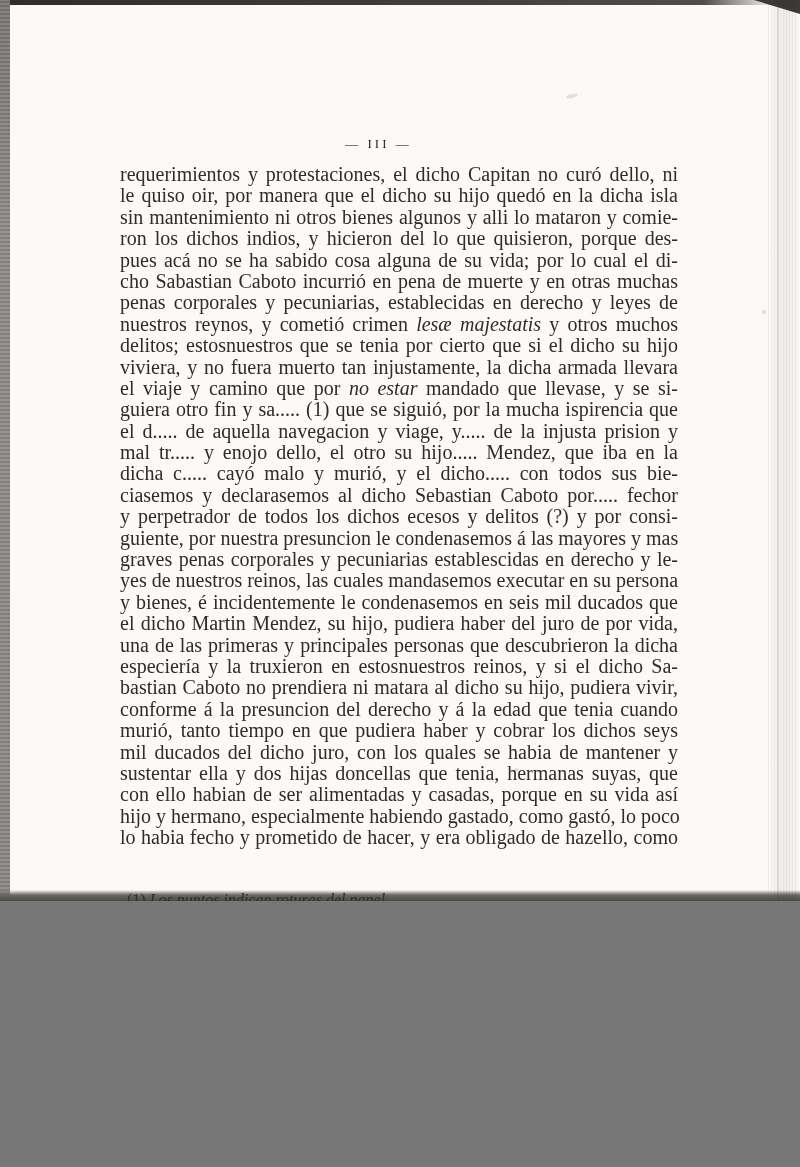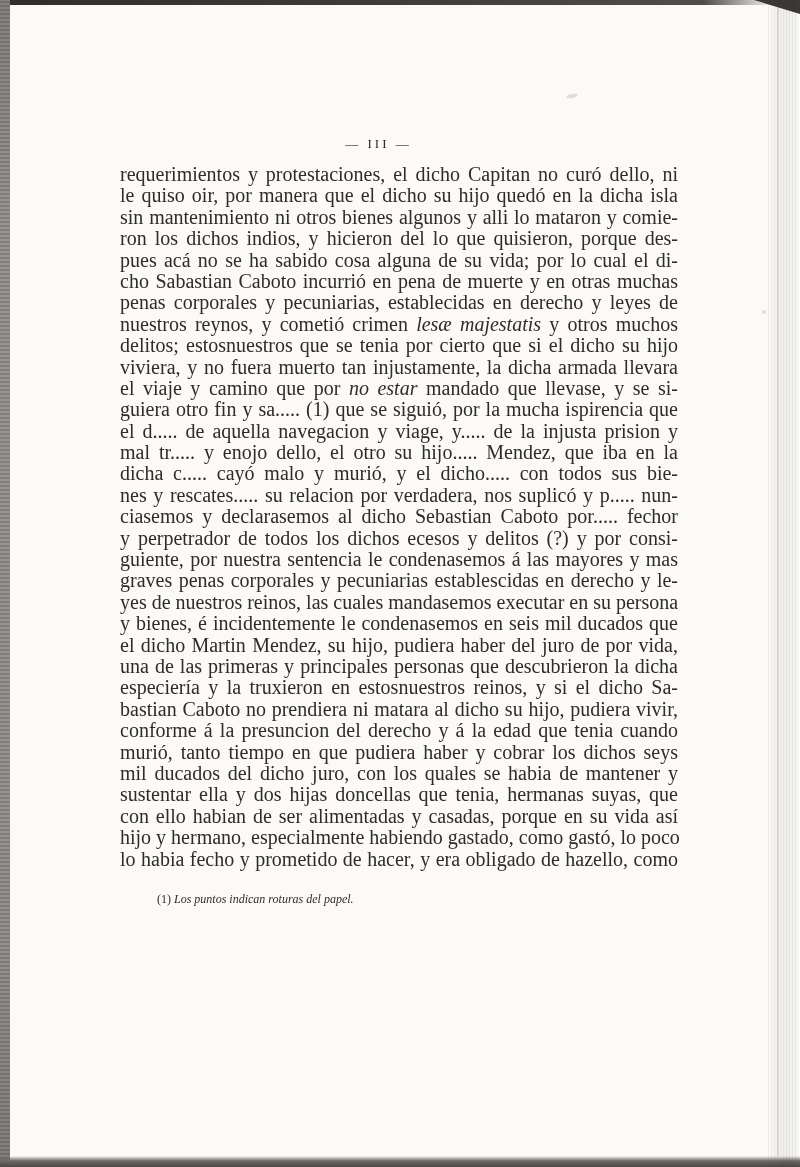--- a/index.html
+++ b/index.html
@@ -5,21 +5,21 @@
   :root{
     --paper:#fbfaf7;
     --ink:#2e2c29;
     --edge-top:#3e3d3b;
     --edge-left:#8f8d8a;
     --edge-bottom:#605e5b;
   }
   html,body{margin:0;padding:0;background:#777;}
   .canvas{
     position:relative;
-    width:800px;height:1167px;
+    width:800px;height:901px;
     background:var(--paper);
     overflow:hidden;
     font-family:"Liberation Serif","DejaVu Serif",serif;
     color:var(--ink);
     text-decoration:underline;
   }
   
   .edge-top{
     position:absolute;left:0;top:0;width:800px;height:5px;
     background:linear-gradient(to right,#2f2e2c 0%,#413f3d 55%,#504e4b 88%,rgba(80,78,75,0) 97%);
@@ -66,21 +66,21 @@
     font-size:20px;
   }
   .body-text .line{
     height:21.4px;line-height:21.4px;
     text-align:justify;text-align-last:justify;
     white-space:nowrap;
   }
   .body-text .line i{font-style:italic;}
   .footnote{
     position:absolute;left:127px;top:891px;width:460px;
-    font-size:12px;line-height:17px;margin-left:30px;
+    font-size:16px;line-height:17px;
   }
   .footnote .fn-text{font-style:italic;}
 </style>
 </head>
 <body>
 
 <div class="canvas">
 
   <div class="edge-top"></div>
   <div class="edge-top-right"></div>
@@ -103,24 +103,23 @@
       <div class="line"><span>cho Sabastian Caboto incurrió en pena de muerte y en otras muchas</span></div>
       <div class="line"><span>penas corporales y pecuniarias, establecidas en derecho y leyes de</span></div>
       <div class="line"><span>nuestros reynos, y cometió crimen </span><i>lesæ majestatis</i><span> y otros muchos</span></div>
       <div class="line"><span>delitos; estosnuestros que se tenia por cierto que si el dicho su hijo</span></div>
       <div class="line"><span>viviera, y no fuera muerto tan injustamente, la dicha armada llevara</span></div>
       <div class="line"><span>el viaje y camino que por </span><i>no estar</i><span> mandado que llevase, y se si-</span></div>
       <div class="line"><span>guiera otro fin y sa..... (1) que se siguió, por la mucha ispirencia que</span></div>
       <div class="line"><span>el d..... de aquella navegacion y viage, y..... de la injusta prision y</span></div>
       <div class="line"><span>mal tr..... y enojo dello, el otro su hijo..... Mendez, que iba en la</span></div>
       <div class="line"><span>dicha c..... cayó malo y murió, y el dicho..... con todos sus bie-</span></div>
-      <div class="line"><span>nes y rescates..... su relacion por verdadera, nos suplicó y p..... nun-</span></div>
       <div class="line"><span>ciasemos y declarasemos al dicho Sebastian Caboto por..... fechor</span></div>
       <div class="line"><span>y perpetrador de todos los dichos ecesos y delitos (?) y por consi-</span></div>
-      <div class="line"><span>guiente, por nuestra sentencia le condenasemos á las mayores y mas</span></div>
+      <div class="line"><span>guiente, por nuestra presuncion le condenasemos á las mayores y mas</span></div>
       <div class="line"><span>graves penas corporales y pecuniarias establescidas en derecho y le-</span></div>
       <div class="line"><span>yes de nuestros reinos, las cuales mandasemos executar en su persona</span></div>
       <div class="line"><span>y bienes, é incidentemente le condenasemos en seis mil ducados que</span></div>
       <div class="line"><span>el dicho Martin Mendez, su hijo, pudiera haber del juro de por vida,</span></div>
       <div class="line"><span>una de las primeras y principales personas que descubrieron la dicha</span></div>
       <div class="line"><span>especiería y la truxieron en estosnuestros reinos, y si el dicho Sa-</span></div>
       <div class="line"><span>bastian Caboto no prendiera ni matara al dicho su hijo, pudiera vivir,</span></div>
       <div class="line"><span>conforme á la presuncion del derecho y á la edad que tenia cuando</span></div>
       <div class="line"><span>murió, tanto tiempo en que pudiera haber y cobrar los dichos seys</span></div>
       <div class="line"><span>mil ducados del dicho juro, con los quales se habia de mantener y</span></div>

